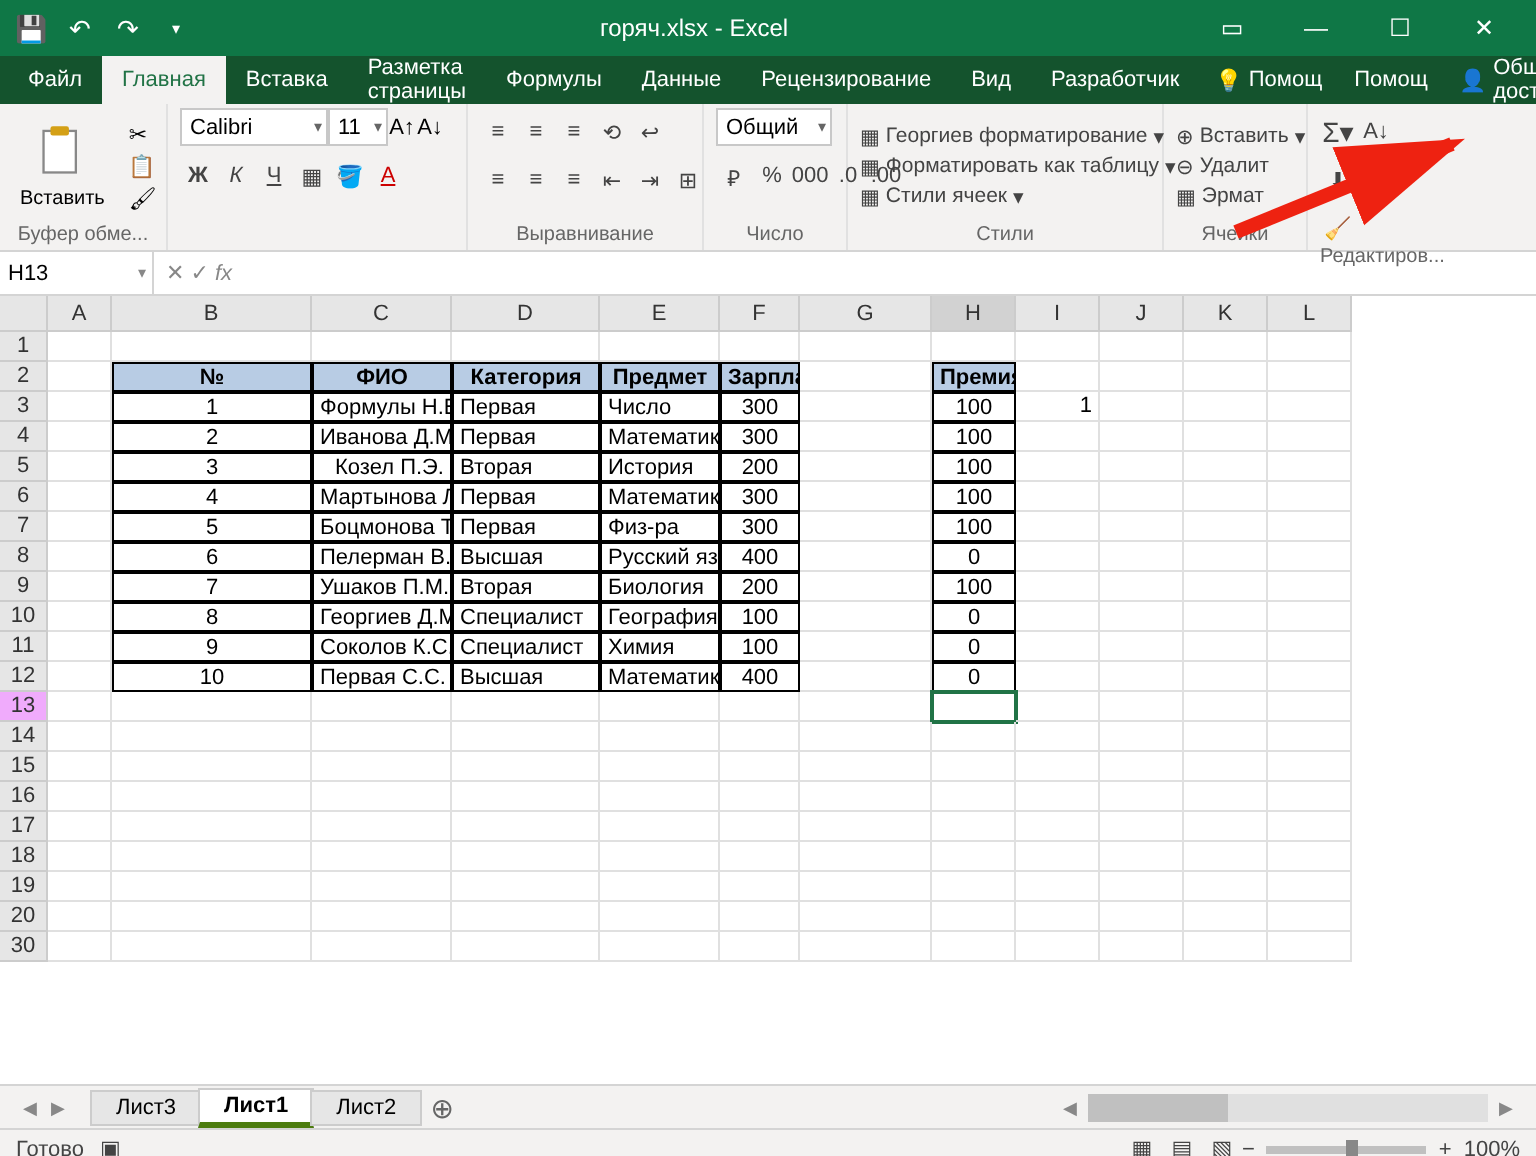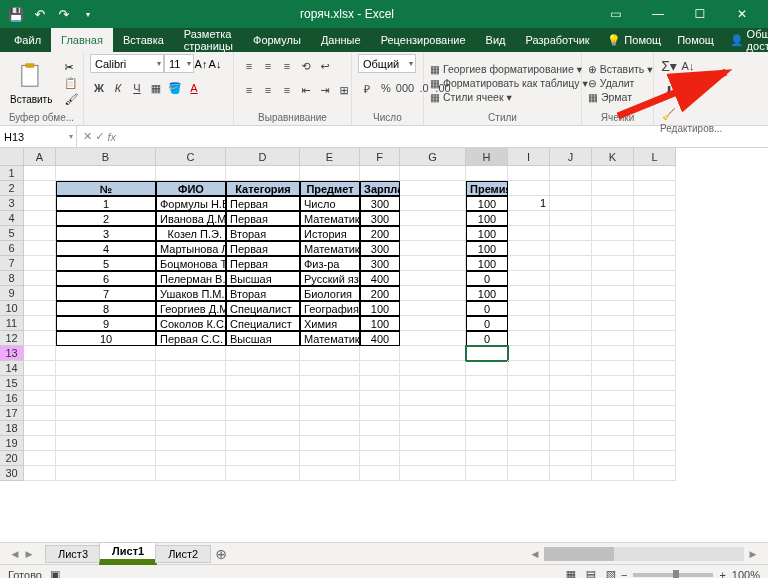--- a/index.html
+++ b/index.html
@@ -61,21 +61,21 @@
 .cell.td { border: 1px solid #000; }
 .cell.td.c { text-align: center; }
 .cell.td.r { text-align: right; }
 .cell.active { outline: 2px solid #217346; outline-offset: -1px; }
 .cell.r { text-align: right; }
 
 
 .sheettabs { height: 22px; background: #f3f2f1; border-top: 1px solid #d4d4d4; display: flex; align-items: center; padding: 0 8px; }
 .sheettabs .navbtn { width: 14px; text-align: center; color: #888; font-size: 9px; }
 .sheettabs .stab { padding: 2px 12px; border: 1px solid #ccc; background: #e6e6e6; font-size: 11px; margin: 0 -1px; }
-.sheettabs .stab.active { background: #fff; border-bottom: 6px solid #4d7c0f; font-weight: bold; }
+.sheettabs .stab.active { background: #fff; border-bottom: 3px solid #4d7c0f; font-weight: bold; }
 .sheettabs .addtab { width: 22px; text-align: center; color: #666; font-size: 14px; }
 .sheettabs .hscroll { flex: 1; display: flex; justify-content: flex-end; align-items: center; gap: 2px; }
 .sheettabs .hscroll .track { width: 200px; height: 14px; background: #e0e0e0; position: relative; }
 .sheettabs .hscroll .thumb { position: absolute; left: 0; width: 70px; height: 100%; background: #c0c0c0; }
 
 
 .statusbar { height: 20px; background: #f3f2f1; border-top: 1px solid #d4d4d4; display: flex; align-items: center; padding: 0 8px; font-size: 11px; color: #444; }
 .statusbar .sp { flex: 1; }
 .statusbar .viewbtn { width: 20px; height: 16px; display: flex; align-items: center; justify-content: center; border: 1px solid transparent; }
 .statusbar .zoomslider { width: 80px; height: 4px; background: #c0c0c0; margin: 0 6px; position: relative; }

